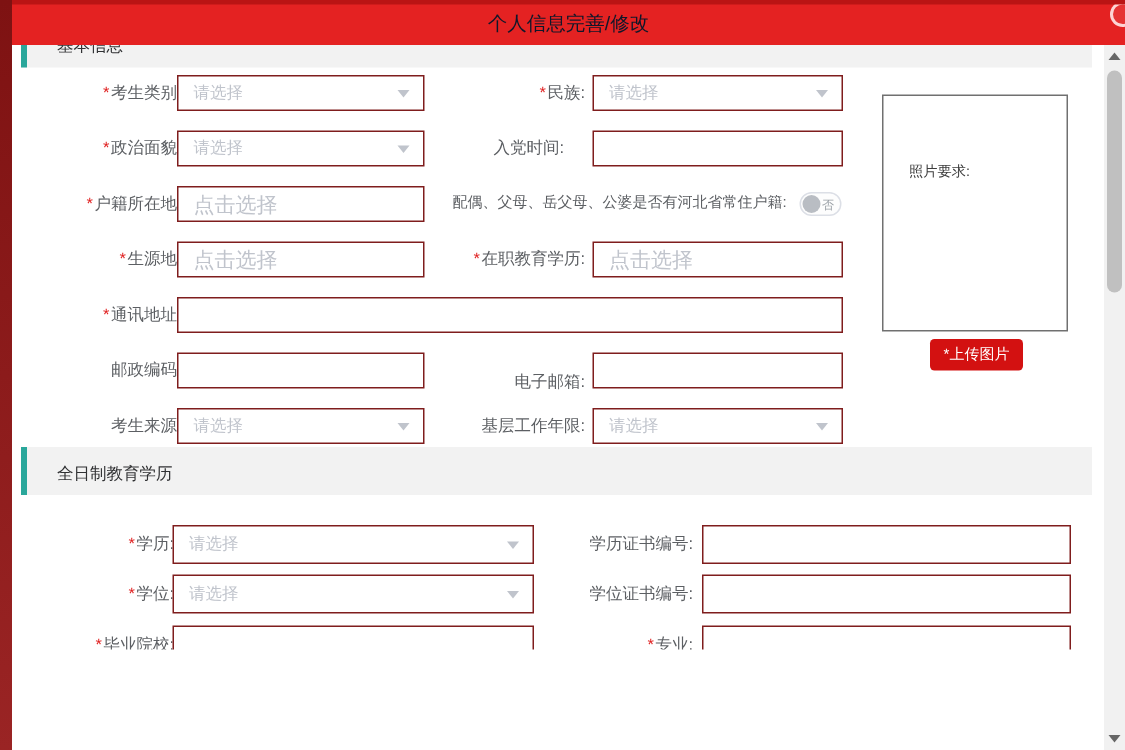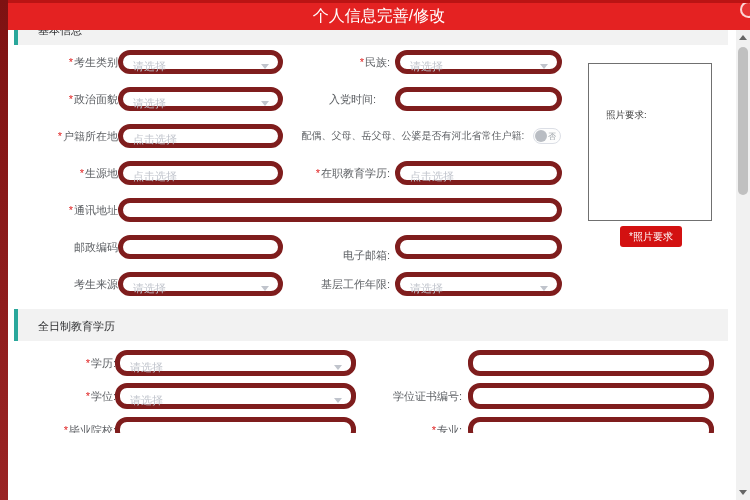--- a/index.html
+++ b/index.html
@@ -4,42 +4,42 @@
 <style>
   * { margin:0; padding:0; box-sizing:border-box; }
   html,body { width:750px; height:500px; }
   body { font-family:"Liberation Sans","DejaVu Sans",sans-serif; background:#8f1a1a; }
   #stage { position:relative; width:750px; height:500px; overflow:hidden; background:#8f1a1a; }
 
   
   .modal { position:absolute; left:8px; top:0; width:742px; height:500px; background:#fff; }
   .modal-header { position:absolute; left:0; top:0; width:742px; height:30px;
     background:#e42222; border-top:3px solid #ba1414; overflow:hidden; }
-  .modal-title { display:block; text-align:center; color:#ffffff; font-size:16px; line-height:26px; }
+  .modal-title { display:block; text-align:center; color:#0f172a; font-size:13px; line-height:26px; }
   .close-ring { position:absolute; right:-7px; top:-2px; width:17px; height:17px;
     border:2px solid rgba(255,230,230,.9); border-radius:50%; background:rgba(255,255,255,.08); cursor:pointer; }
 
   .content { position:absolute; left:0; top:30px; width:723px; height:403px; background:#fff; overflow:hidden; }
 
   
   .sec-bar { position:absolute; left:6px; width:714px; background:#f2f2f2;
     border-left:4px solid #2aa79b; overflow:hidden; }
   .sec-label { position:absolute; left:20px; font-size:11px; color:#303133; white-space:nowrap; }
 
   
   .lbl { position:absolute; font-size:11px; color:#5c5f63; text-align:right; line-height:24px; white-space:nowrap; }
   .star { color:#e02020; margin-right:1px; }
-  .field { position:absolute; height:24px; background:#fff; border:5px solid #7f1d1d; border-radius:12px; }
+  .field { position:absolute; height:24px; background:#fff; border:1px solid #7f1d1d; border-radius:0; }
   .field.tall { height:26px; }
   .sel { cursor:pointer; }
   .sel .ph { display:block; font-size:11px; color:#c0c4cc; line-height:22px; padding-left:10px; }
   .caret { position:absolute; right:9px; top:9px; width:0; height:0;
     border-left:4px solid transparent; border-right:4px solid transparent; border-top:5px solid #c0c4cc; }
   input.tbx { width:100%; height:100%; border:none; outline:none; background:transparent;
-    font-size:11px; color:#333; padding-left:10px; font-family:inherit; }
+    font-size:14px; color:#333; padding-left:10px; font-family:inherit; }
   input.tbx::placeholder { color:#c0c4cc; }
 
   
   .toggle-lbl { position:absolute; font-size:10px; color:#5c5f63; text-align:center; line-height:24px; white-space:nowrap; }
   .toggle { position:absolute; width:28px; height:16px; border:1px solid #dcdfe6; border-radius:9px;
     background:#fdfdfd; cursor:pointer; }
   .knob { position:absolute; left:1px; top:1px; width:12px; height:12px; border-radius:50%; background:#b9bdc3; }
   .toggle-txt { position:absolute; right:4px; top:3px; font-size:8px; color:#9aa0a6; line-height:10px; }
 
   
@@ -141,31 +141,32 @@
       <div class="lbl" style="left:282px; top:242px; width:100px;"><span>基层工作年限:</span></div>
       <div class="field sel" style="left:387px; top:242px; width:167px;">
         <span class="ph">请选择</span>
         <i class="caret"></i>
       </div>
 
       <div class="photo-box"></div>
       <div class="photo-req">
         <span>照片要求:</span><br>
       </div>
-      <button class="upload-btn">*照片要求</button>
-
-      <div class="sec-bar" style="top:279px; height:32px;text-align:right;">
+      <button class="upload-btn">*上传图片</button>
+
+      <div class="sec-bar" style="top:268px; height:32px;text-align:right;">
         <span class="sec-label" style="top:10px;">全日制教育学历</span>
       </div>
 
       <div class="lbl" style="left:2px; top:320px; width:106px; line-height:26px;"><span class="star">*</span><span>学历:</span></div>
       <div class="field sel tall" style="left:107px; top:320px; width:241px;">
         <span class="ph" style="line-height:24px;">请选择</span>
         <i class="caret" style="top:10px;"></i>
       </div>
+      <div class="lbl" style="left:354px; top:320px; width:100px; line-height:26px;"><span>学历证书编号:</span></div>
       <div class="field tall" style="left:460px; top:320px; width:246px;">
         <input class="tbx" type="text" style="">
       </div>
 
       <div class="lbl" style="left:2px; top:353px; width:106px; line-height:26px;"><span class="star">*</span><span>学位:</span></div>
       <div class="field sel tall" style="left:107px; top:353px; width:241px;">
         <span class="ph" style="line-height:24px;">请选择</span>
         <i class="caret" style="top:10px;"></i>
       </div>
       <div class="lbl" style="left:354px; top:353px; width:100px; line-height:26px;"><span>学位证书编号:</span></div>

